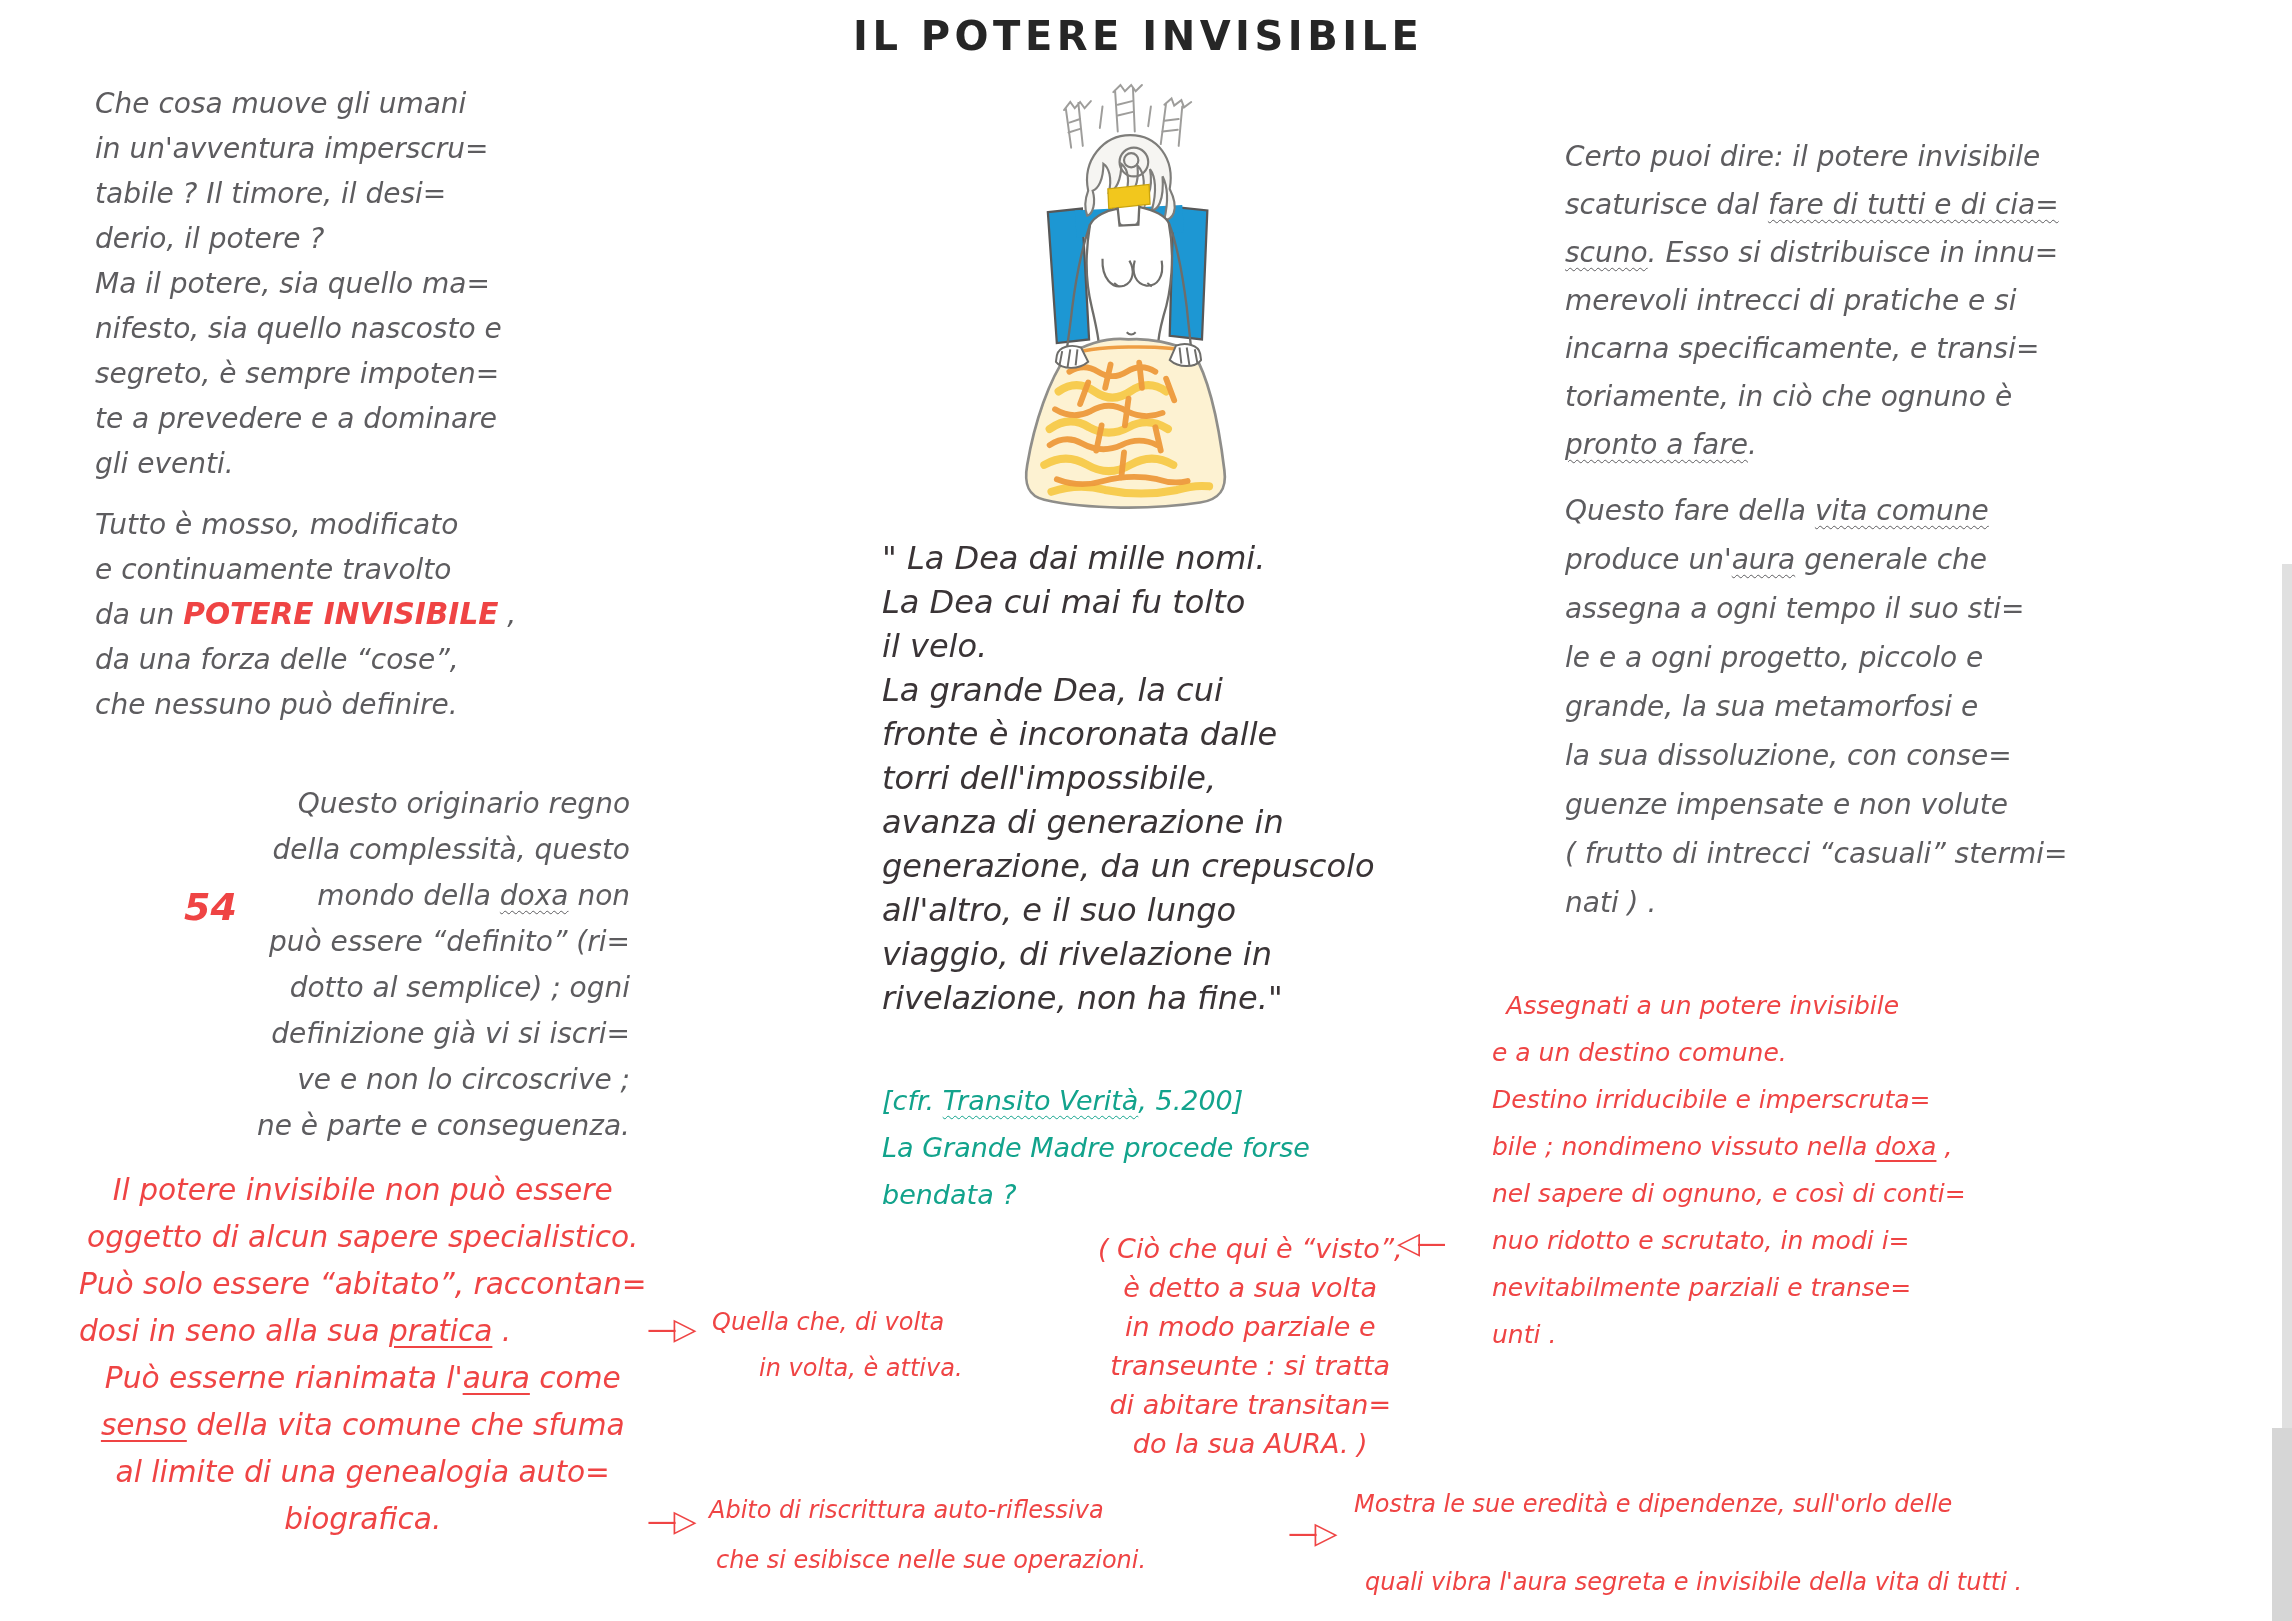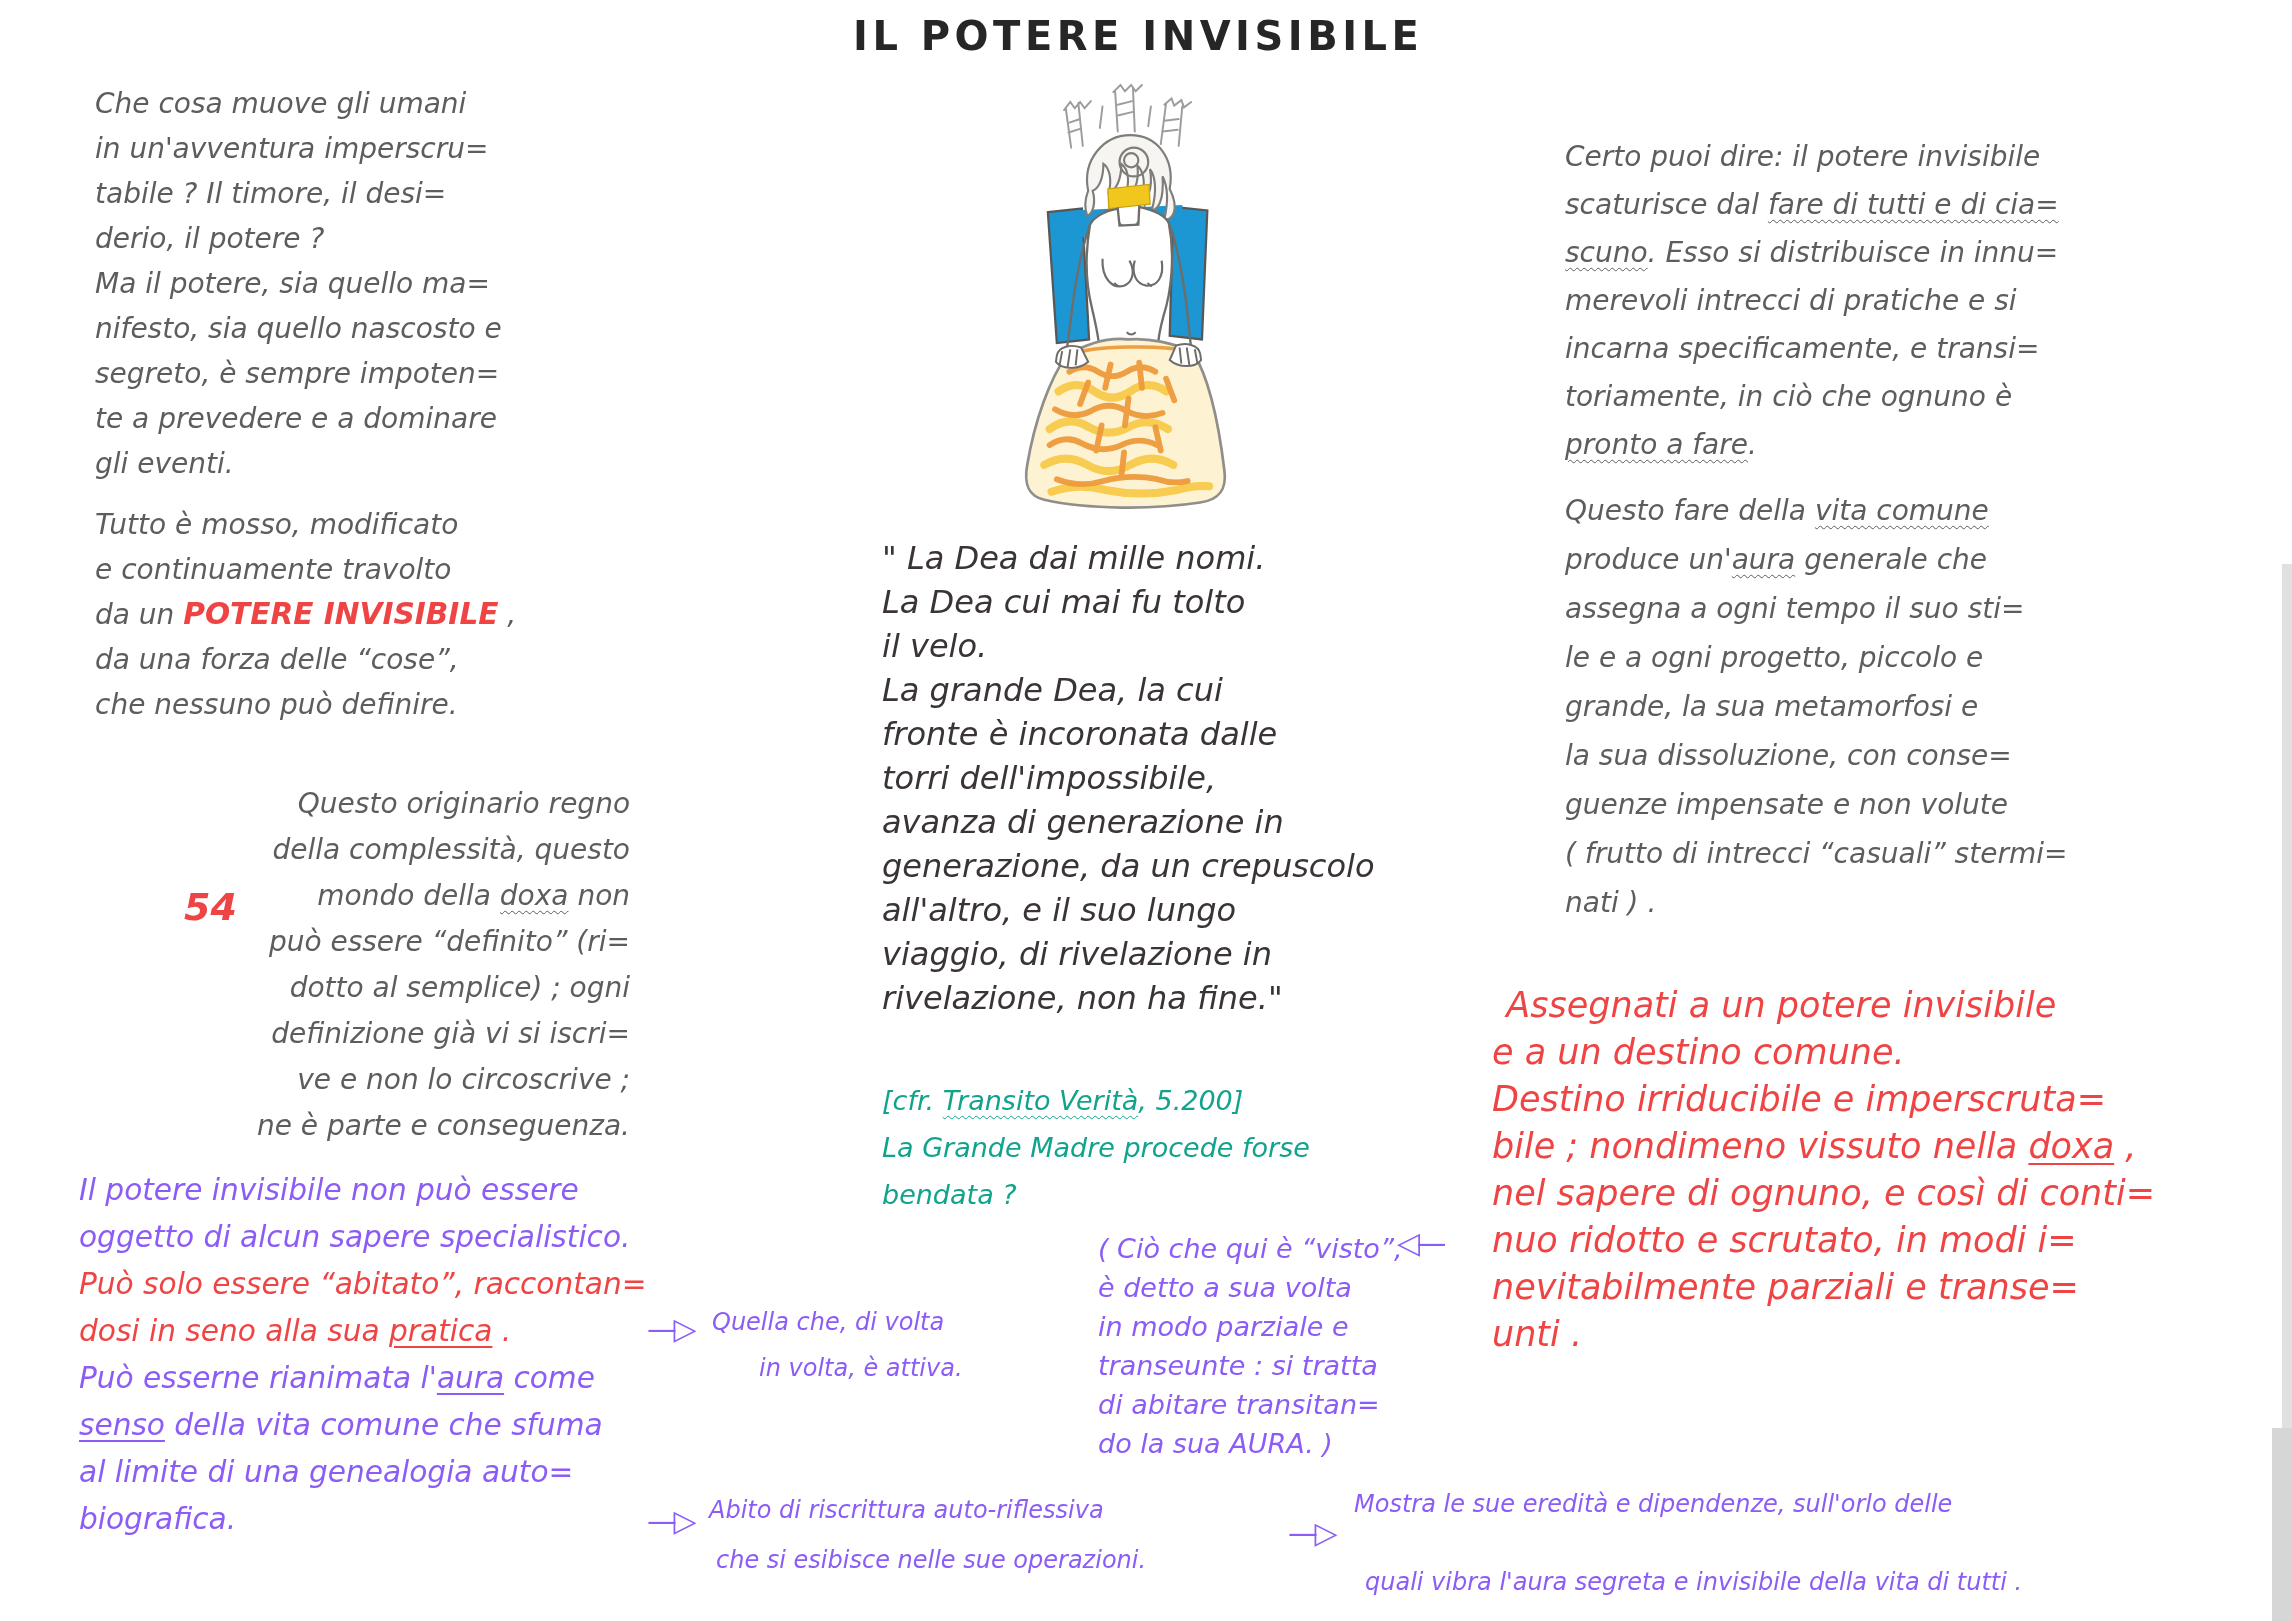--- a/index.html
+++ b/index.html
@@ -5,24 +5,24 @@
   html,body{margin:0;padding:0;background:#ffffff;}
   body{width:2293px;height:1622px;position:relative;overflow:hidden;
        font-family:"DejaVu Sans", sans-serif;}
   .abs{position:absolute;white-space:nowrap;}
   .hw{font-style:italic;}
   .block div{white-space:nowrap;}
   .title{font-weight:800;font-size:40px;letter-spacing:4.5px;color:#262626;font-style:normal;}
   .pencil{color:#5d5c5f;font-size:28px;}
   .ink{color:#3a3436;font-size:32px;}
   .pink{color:#ef4444;}
-  .green{color:#8b5cf6;}
+  .green{color:#ef4444;text-align:center;}
   .teal{color:#12a38c;}
   .fs33{font-size:29.6px;}
-  .fs32{font-size:35px;}
+  .fs32{font-size:25px;}
   .fs31{font-size:24px;font-style:italic;}
   .fs30{font-size:27px;}
   .bold{font-weight:bold;}
   .u{text-decoration:underline;text-underline-offset:5.4px;text-decoration-thickness:2.2px;}
   .uw{text-decoration:underline;text-decoration-style:wavy;text-underline-offset:4.5px;text-decoration-thickness:1.3px;}
   .lh50 div{line-height:45px;}
   .lh51 div{line-height:46px;text-align:right;}
   .lh52 div{line-height:47px;}
   .lh53 div{line-height:47px;}
   .lh54 div{line-height:48px;}

